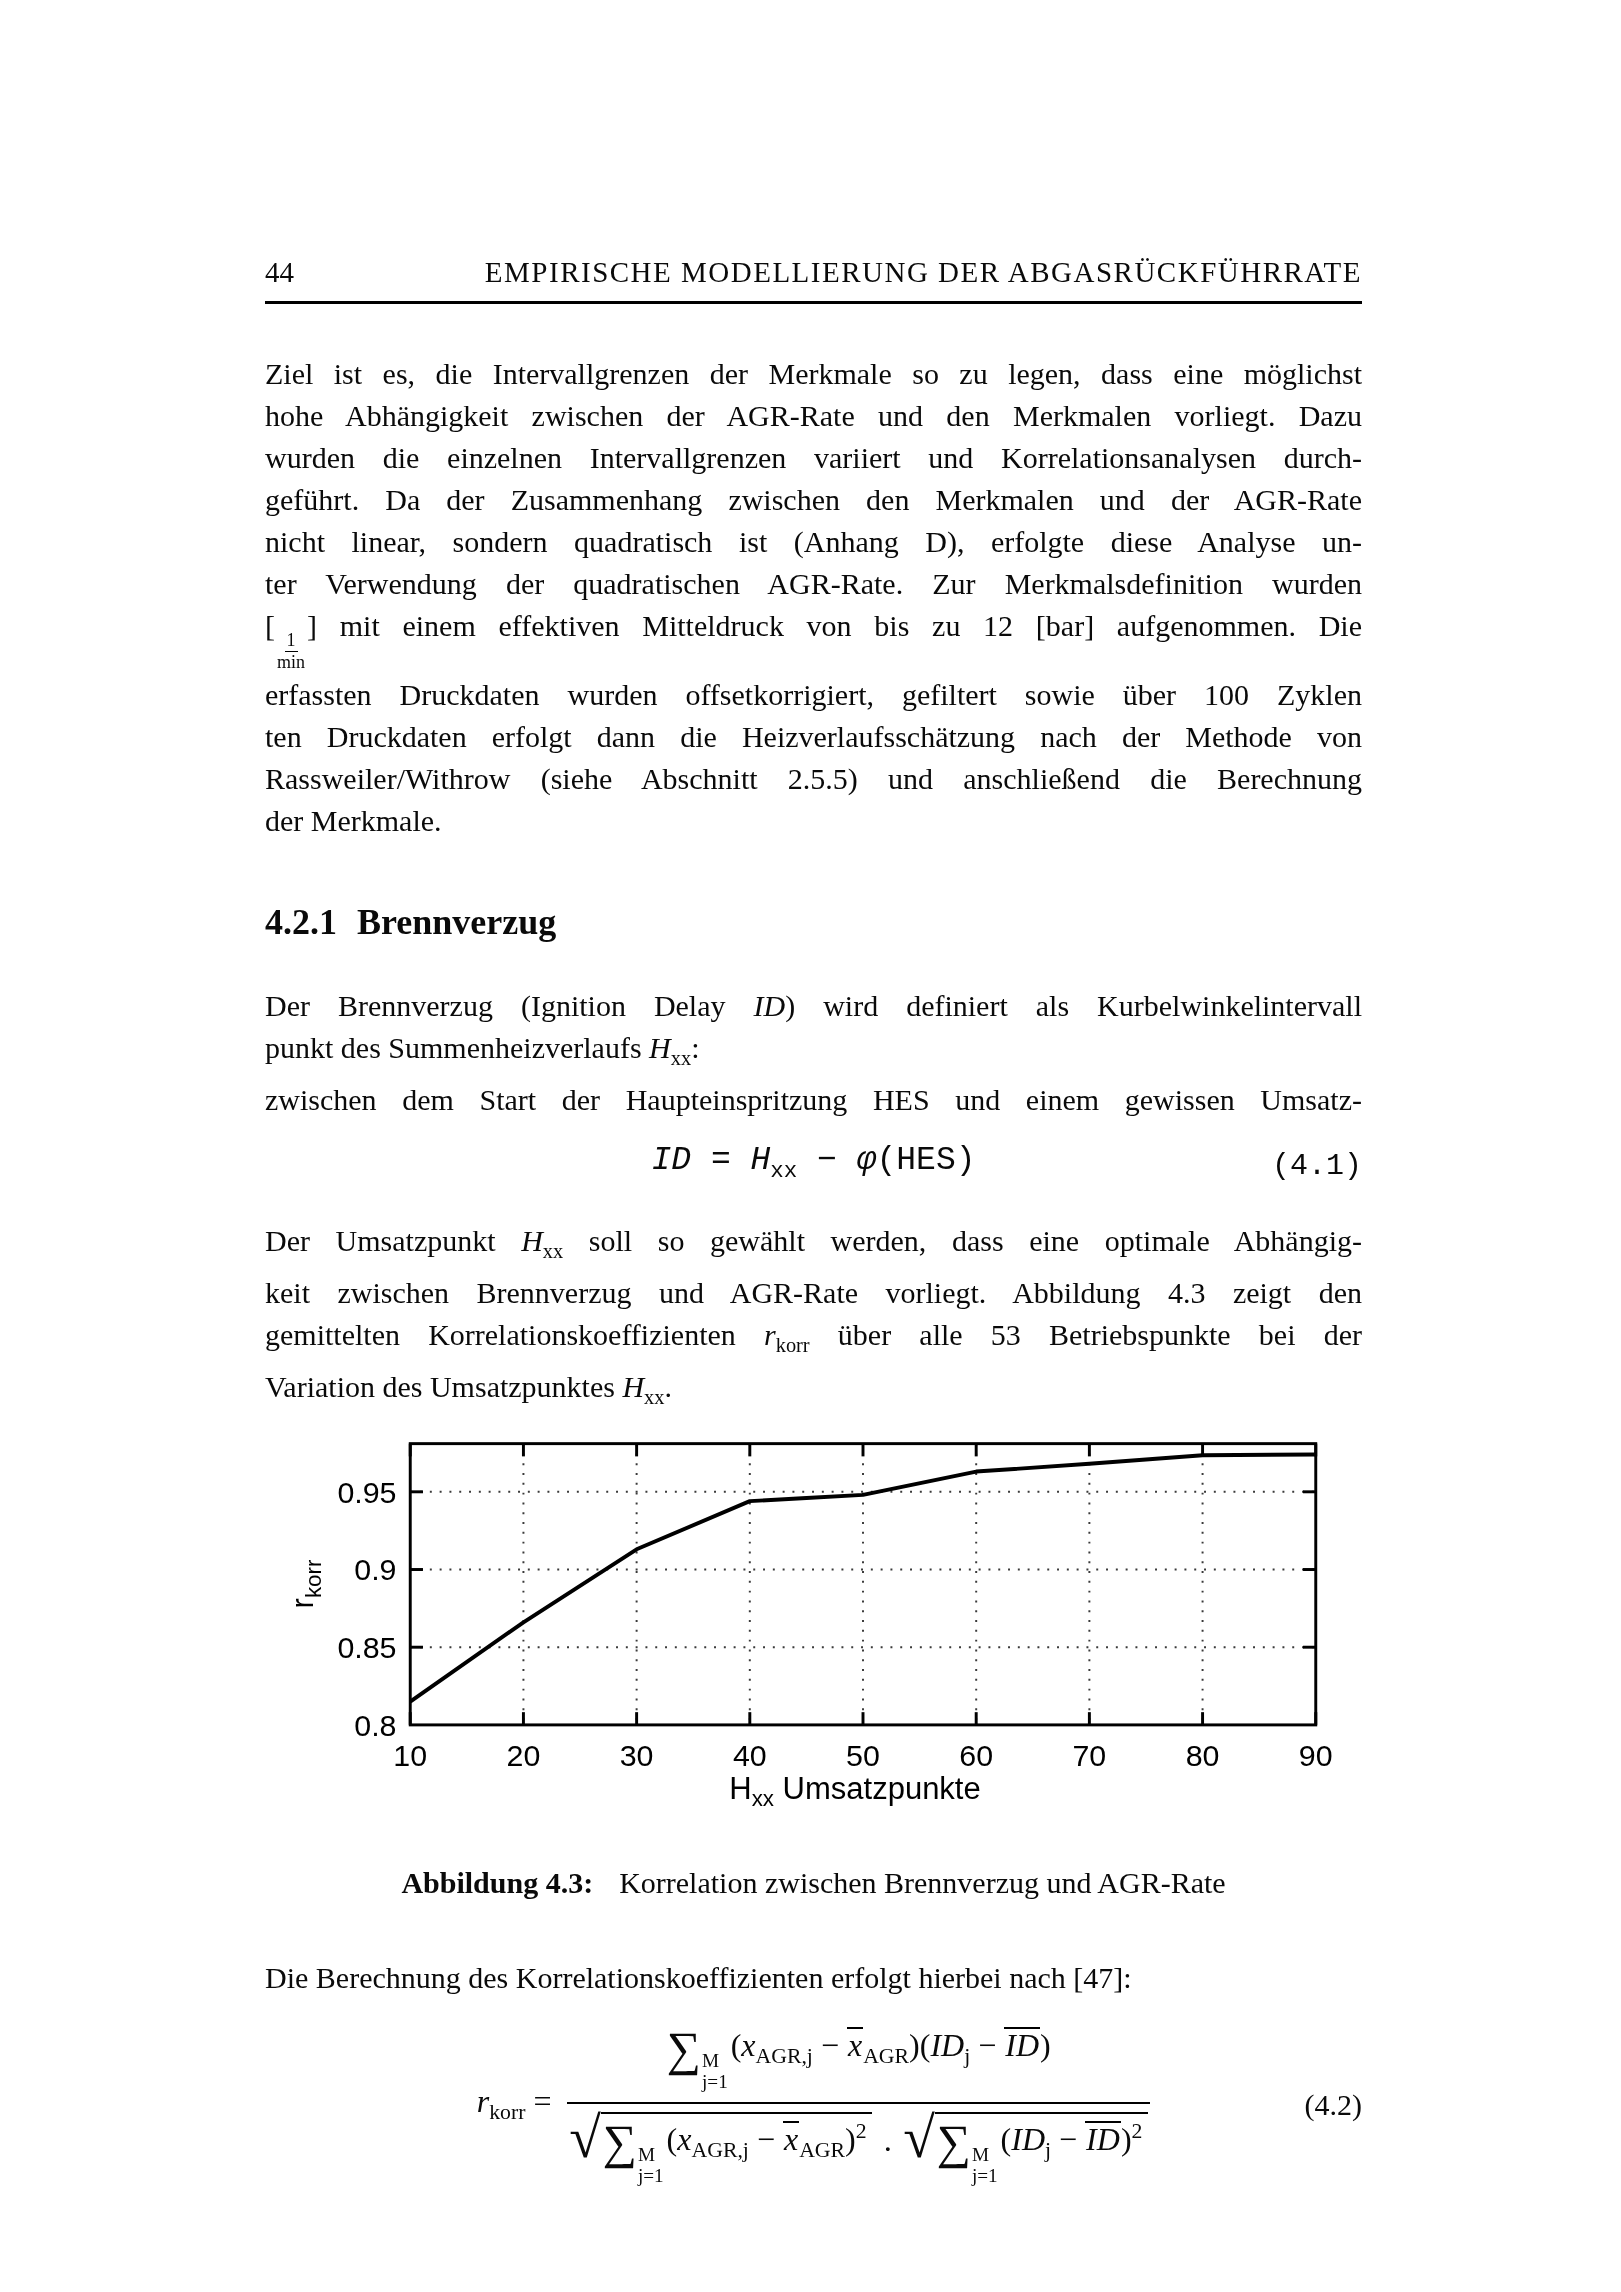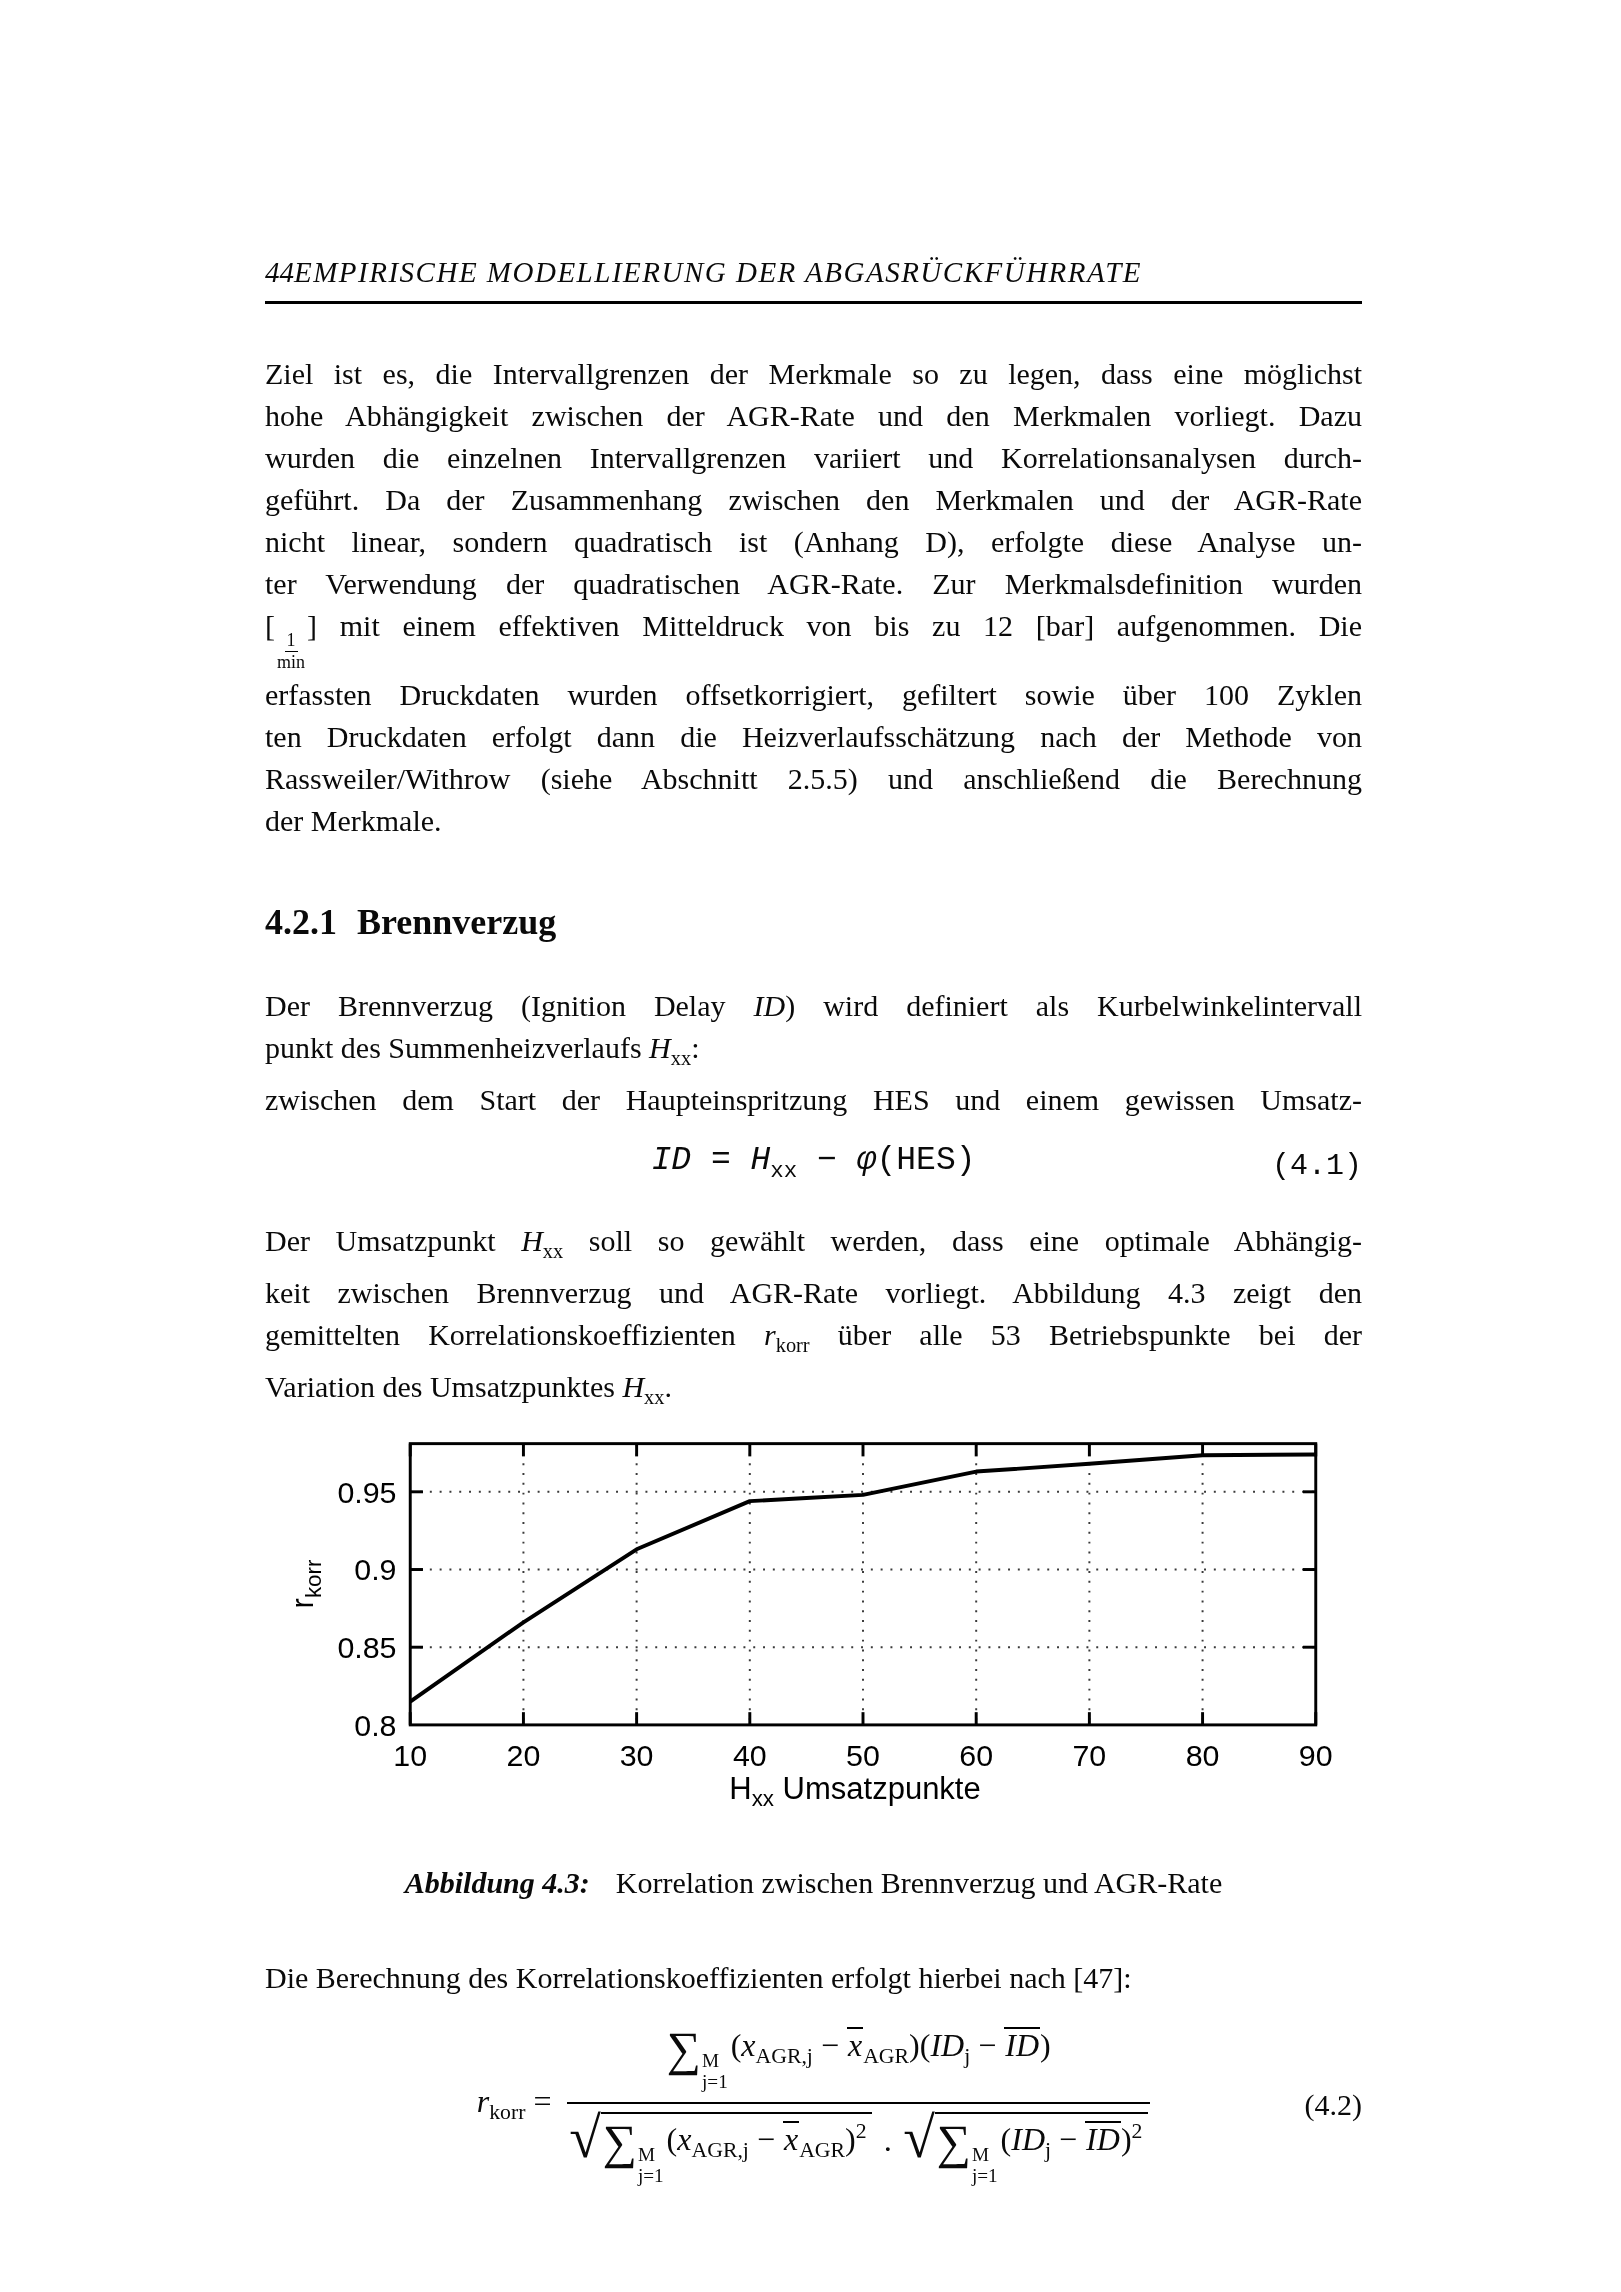--- a/index.html
+++ b/index.html
@@ -7,22 +7,22 @@
     position:relative;
     width:1621px;height:2293px;
     box-sizing:border-box;
     padding:218px 259px 0 265px;
     background:#ffffff;
     color:#0a0a0a;
     font-family:"Liberation Serif","DejaVu Serif",serif;
     overflow:hidden;
   }
   
-  .pagehead{display:flex;justify-content:flex-start;align-items:baseline;
-    font-size:29px;line-height:33px;font-style:italic;}
+  .pagehead{display:flex;justify-content:space-between;align-items:baseline;
+    font-size:29px;line-height:33px;}
   .pagehead .title{letter-spacing:1.5px;margin-top:38px;}
   .rule{height:2.9px;background:#000;margin-top:11.8px;}
   
   .para{font-size:30px;line-height:42px;}
   .para .line{text-align:justify;text-align-last:justify;}
   .para .line.last{text-align-last:left;}
   .p-intro{margin-top:49px;}
   .section-heading{margin-top:59px;font-size:36px;line-height:43px;font-weight:700;
     display:flex;gap:20px;}
   .p-brennverzug{margin-top:41px;}
@@ -60,21 +60,21 @@
   .tick{stroke:#000;stroke-width:3;}
   .dataline{fill:none;stroke:#000;stroke-width:4;stroke-linejoin:round;}
   .ticklab{font-family:"Liberation Sans","DejaVu Sans",sans-serif;font-size:31px;fill:#000;}
   .axlabel{position:absolute;font-family:"Liberation Sans","DejaVu Sans",sans-serif;
     font-size:31px;color:#000;white-space:nowrap;}
   .xlabel{left:137px;width:906px;top:345px;text-align:center;}
   .ylabel{top:158px;left:41px;transform:translate(-50%,-50%) rotate(-90deg);}
   .axlabel sub{font-size:72%;}
   
   .caption{margin-top:45px;font-size:30px;line-height:39px;text-align:center;}
-  .cap-label{font-weight:700;margin-right:26px;font-style:italic;}
+  .cap-label{font-weight:700;margin-right:26px;}
 </style>
 </head>
 <body>
 
 <div class="page">
 
   <div class="pagehead">
     <span>44</span>
     <span class="title">EMPIRISCHE MODELLIERUNG DER ABGASRÜCKFÜHRRATE</span>
   </div>

